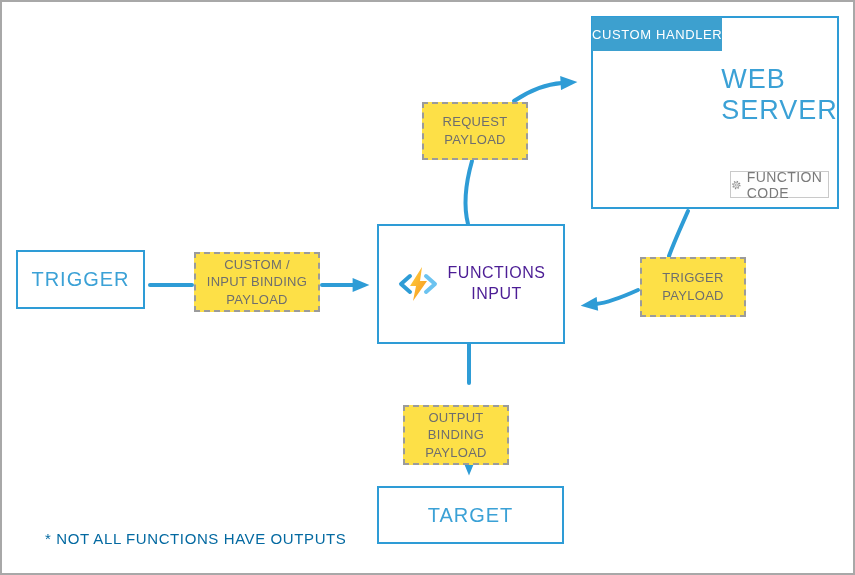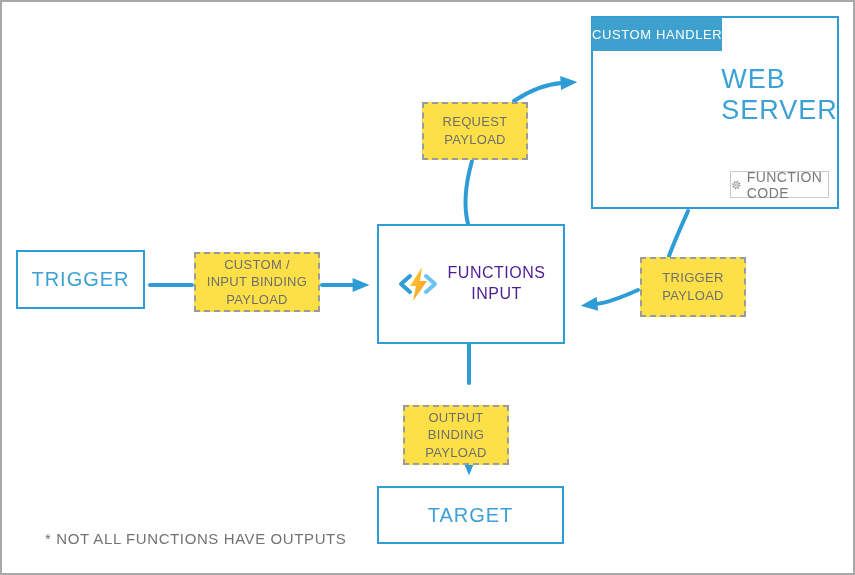--- a/index.html
+++ b/index.html
@@ -33,21 +33,21 @@
   .handler-body{flex:1;display:flex;flex-direction:column;}
   .webserver-label{
     flex:1;display:flex;align-items:center;justify-content:center;
     color:#3ba1d6;font-size:27px;letter-spacing:1px;
   }
   .function-code-bar{
     margin:0 10px 9px 9px;height:25px;border:1px solid #c9c9c9;background:#fefefe;
     display:flex;align-items:center;justify-content:center;gap:5px;
     color:#7a7a7a;font-size:14px;letter-spacing:0.4px;flex:0 0 auto;
   }
-  .footnote{color:#737373;font-size:15px;letter-spacing:0.6px;}
+  .footnote{color:#0369a1;font-size:15px;letter-spacing:0.6px;}
   svg.arrows{position:absolute;left:0;top:0;pointer-events:none;}
 </style>
 </head>
 <body>
 
 <div class="canvas">
 
   <svg class="arrows" width="855" height="575" viewBox="0 0 855 575">
     <defs>
       <marker id="arrow" viewBox="0 0 12 10" refX="1" refY="5" markerWidth="18" markerHeight="14" markerUnits="userSpaceOnUse" orient="auto">

